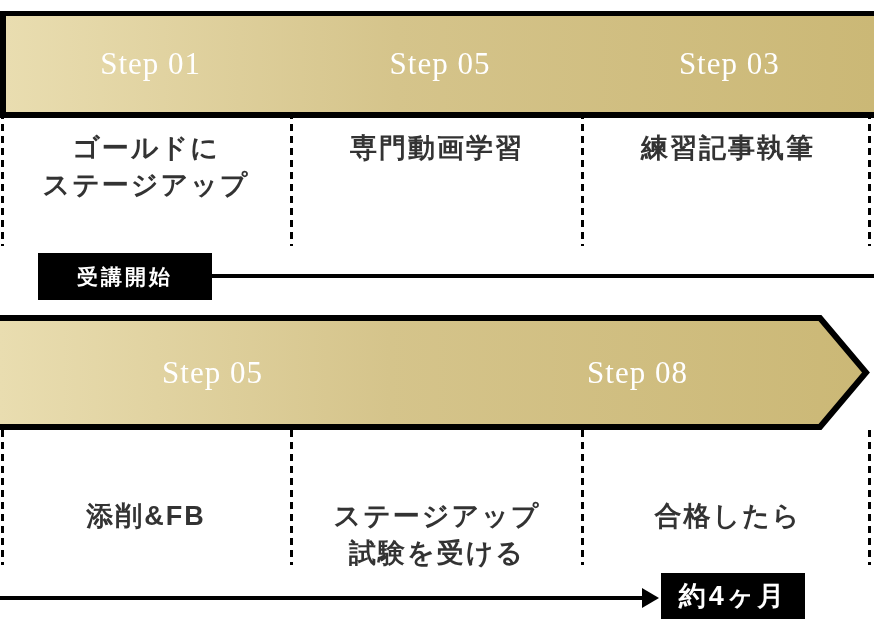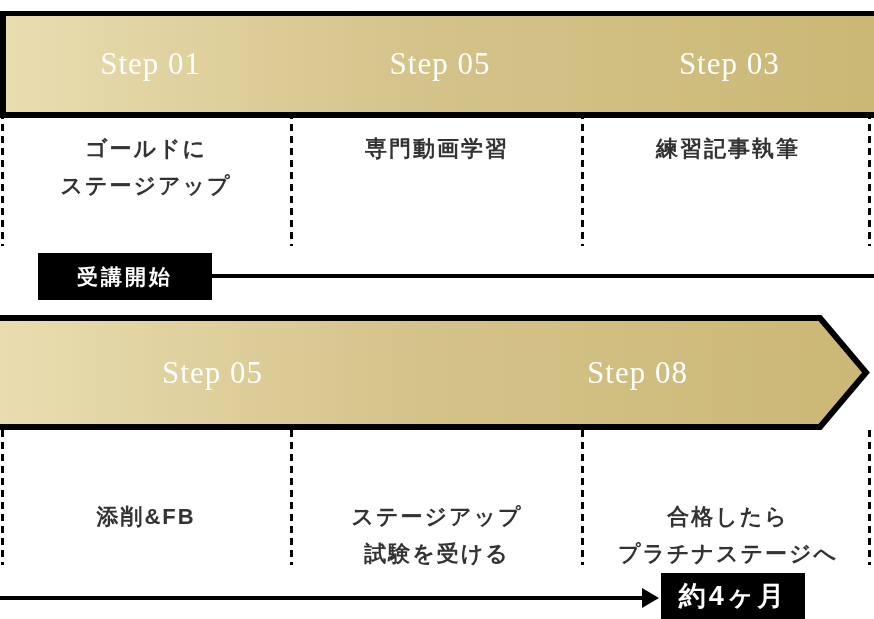--- a/index.html
+++ b/index.html
@@ -56,21 +56,21 @@
   .dash.r2 { top: 430px; height: 135px; }
   .dx0 { left: 1px; } .dx1 { left: 290px; } .dx2 { left: 581px; } .dx3 { left: 868px; }
 
   
   .desc {
     position: absolute;
     width: 292px;
     text-align: center;
     font-weight: bold;
     color: var(--text, #333333);
-    font-size: 22px;
+    font-size: 27px;
     line-height: 37px;
     letter-spacing: 2px;
     white-space: nowrap;
   }
   .desc.r1 { top: 130px; }
   .desc.r2 { top: 454px; margin-top: 44px; }
   .cx0 { left: 0px; } .cx1 { left: 291px; } .cx2 { left: 582px; }
 
   
   .badge {
@@ -159,20 +159,19 @@
 
   <div class="desc r2 cx0">
     <div>添削&amp;FB</div>
   </div>
   <div class="desc r2 cx1">
     <div>ステージアップ</div>
     <div>試験を受ける</div>
   </div>
   <div class="desc r2 cx2">
     <div>合格したら</div>
-    <div>プラチナステージへ</div>
   </div>
 
   <div class="arrow-line"></div>
   <div class="arrow-head"></div>
   <div class="badge badge-months">約4ヶ月</div>
 
 </div>
 
 </body></html>

